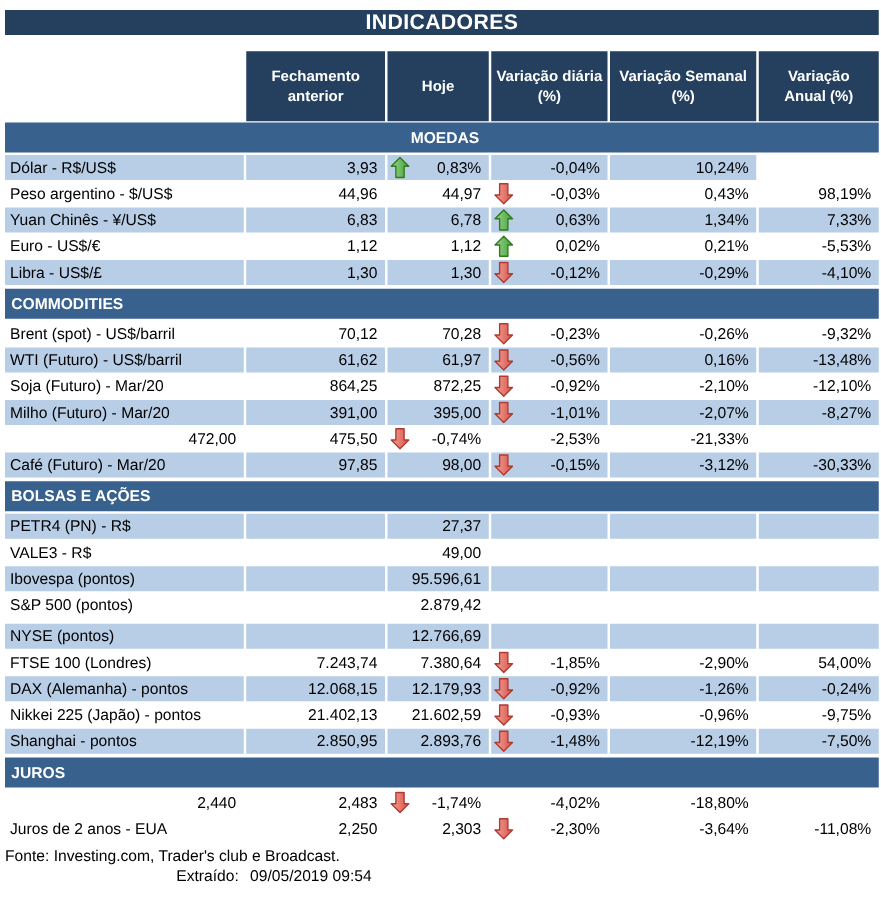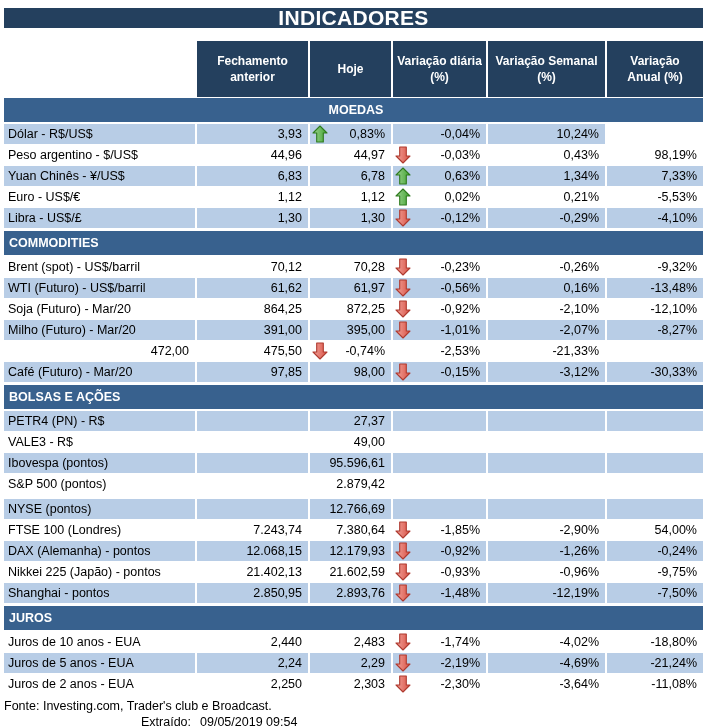--- a/index.html
+++ b/index.html
@@ -10,21 +10,21 @@
     font-family: "Liberation Sans", sans-serif;
     color: #000;
     overflow: hidden;
   }
   .page { padding: 8px 2px 0 4px; }
 
   .title-bar {
     width: 699px; height: 20px;
     background: var(--navy);
     color: #fff;
-    font-weight: bold; font-size: 21px; line-height: 20px;
+    font-weight: bold; font-size: 17px; line-height: 20px;
     text-align: center;
     letter-spacing: .3px;
     margin-bottom: 13px;
   }
 
   .grid {
     display: grid;
     grid-template-columns: 191px 111px 81px 93px 117px 96px;
     column-gap: 2px;
     width: 699px;
@@ -287,38 +287,27 @@
         <div class="cell num">2.850,95</div>
         <div class="cell num">2.893,76</div>
         <div class="cell num vard"><svg class="arr" viewBox="0 0 16 18">
             <polygon points="8,17 1,10 4.7,10 4.7,1 11.3,1 11.3,10 15,10" fill="url(#gdn)" stroke="#af3a2f" stroke-width="1.1" stroke-linejoin="round"></polygon>
           </svg><span>-1,48%</span></div>
         <div class="cell num">-12,19%</div>
         <div class="cell num">-7,50%</div>
       </div>
       <div class="section-bar">JUROS</div>
       <div class="grid row">
-        <div class="cell row-label">Juros de 10 anos - EUA</div>
         <div class="cell num">2,440</div>
         <div class="cell num">2,483</div>
         <div class="cell num vard"><svg class="arr" viewBox="0 0 16 18">
             <polygon points="8,17 1,10 4.7,10 4.7,1 11.3,1 11.3,10 15,10" fill="url(#gdn)" stroke="#af3a2f" stroke-width="1.1" stroke-linejoin="round"></polygon>
           </svg><span>-1,74%</span></div>
         <div class="cell num">-4,02%</div>
         <div class="cell num">-18,80%</div>
-      </div>
-      <div class="grid row shaded">
-        <div class="cell row-label">Juros de 5 anos - EUA</div>
-        <div class="cell num">2,24</div>
-        <div class="cell num">2,29</div>
-        <div class="cell num vard"><svg class="arr" viewBox="0 0 16 18">
-            <polygon points="8,17 1,10 4.7,10 4.7,1 11.3,1 11.3,10 15,10" fill="url(#gdn)" stroke="#af3a2f" stroke-width="1.1" stroke-linejoin="round"></polygon>
-          </svg><span>-2,19%</span></div>
-        <div class="cell num">-4,69%</div>
-        <div class="cell num">-21,24%</div>
       </div>
       <div class="grid row">
         <div class="cell row-label">Juros de 2 anos - EUA</div>
         <div class="cell num">2,250</div>
         <div class="cell num">2,303</div>
         <div class="cell num vard"><svg class="arr" viewBox="0 0 16 18">
             <polygon points="8,17 1,10 4.7,10 4.7,1 11.3,1 11.3,10 15,10" fill="url(#gdn)" stroke="#af3a2f" stroke-width="1.1" stroke-linejoin="round"></polygon>
           </svg><span>-2,30%</span></div>
         <div class="cell num">-3,64%</div>
         <div class="cell num">-11,08%</div>

